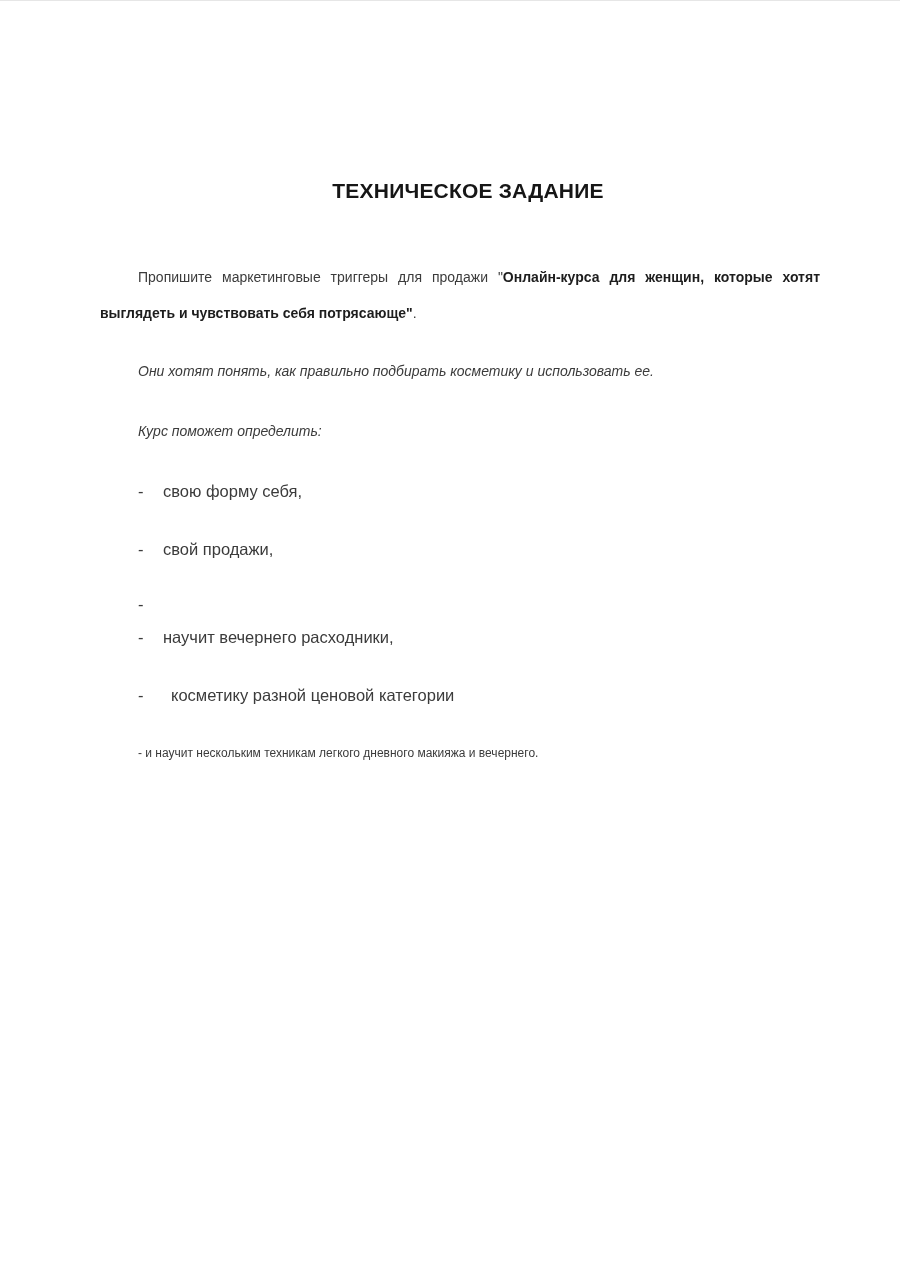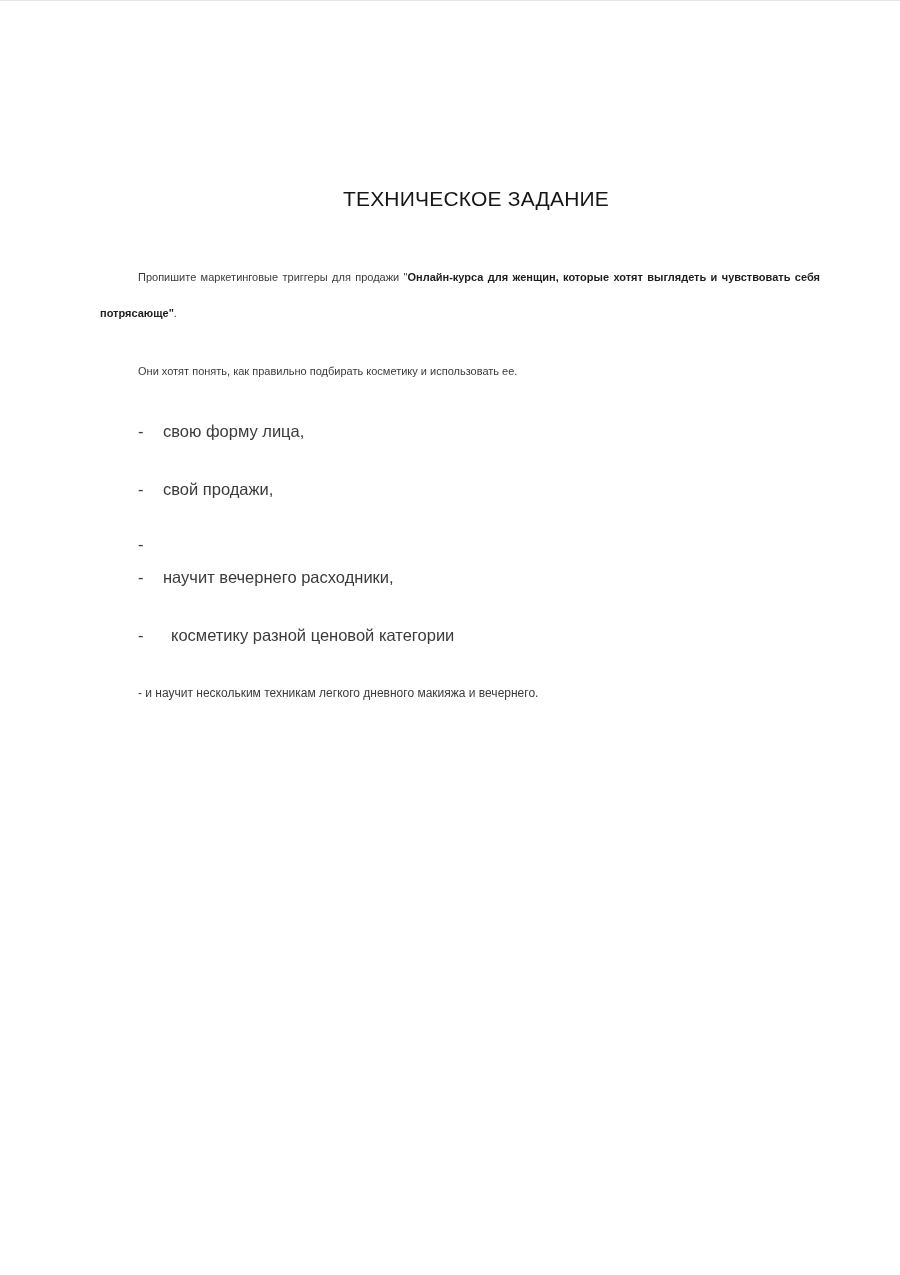--- a/index.html
+++ b/index.html
@@ -30,53 +30,54 @@
   }
 
   .content {
     position: absolute;
     left: 100px;
     top: 0;
     width: 720px;
   }
 
   .doc-title {
-    margin: 16px;
+    margin: 8px;
     padding: 0;
     position: absolute;
     top: 168px;
     left: 0;
     width: 720px;
     text-align: center;
     font-size: 21px;
-    font-weight: normal;
+    font-weight: bold;
     letter-spacing: 0.2px;
     color: #161616;
     line-height: 28px;
   }
 
   .body-block {
     position: absolute;
     top: 258px;
     left: 0;
     width: 720px;
   }
 
   p.para {
     margin: 0 0 22px 0;
     padding: 0;
-    font-size: 11px;
+    font-size: 14px;
     line-height: 36px;
     text-align: justify;
     text-indent: 38px;
     color: #3b3b3b;
   }
 
   p.para.tight {
     margin-bottom: 24px;
+    font-style: italic;
   }
 
   p.para b,
   .bold-run {
     font-weight: bold;
     color: #1d1d1d;
   }
 
   .list {
     margin: 0;
@@ -138,26 +139,27 @@
 
     <h1 class="doc-title">ТЕХНИЧЕСКОЕ ЗАДАНИЕ</h1>
 
     <div class="body-block">
 
       <p class="para"><span>Пропишите маркетинговые триггеры для продажи "</span><b class="bold-run">Онлайн-курса для женщин, которые хотят выглядеть и чувствовать себя потрясающе"</b><span>.</span></p>
 
 
       <p class="para tight">Они хотят понять, как правильно подбирать косметику и использовать ее.</p>
 
+      <p class="para tight">Курс поможет определить:</p>
 
       <ul class="list">
 
         <li class="list-item">
           <span class="dash">-</span>
-          <span class="item-text">свою форму лица,</span>
+          <span class="item-text">свою форму себя,</span>
         </li>
 
         <li class="list-item no-gap">
           <span class="dash">-</span>
           <span class="item-text">свой продажи,</span>
         </li>
 
         <li class="list-item empty-item">
           <span class="dash">-</span>
           <span class="item-text"></span>

